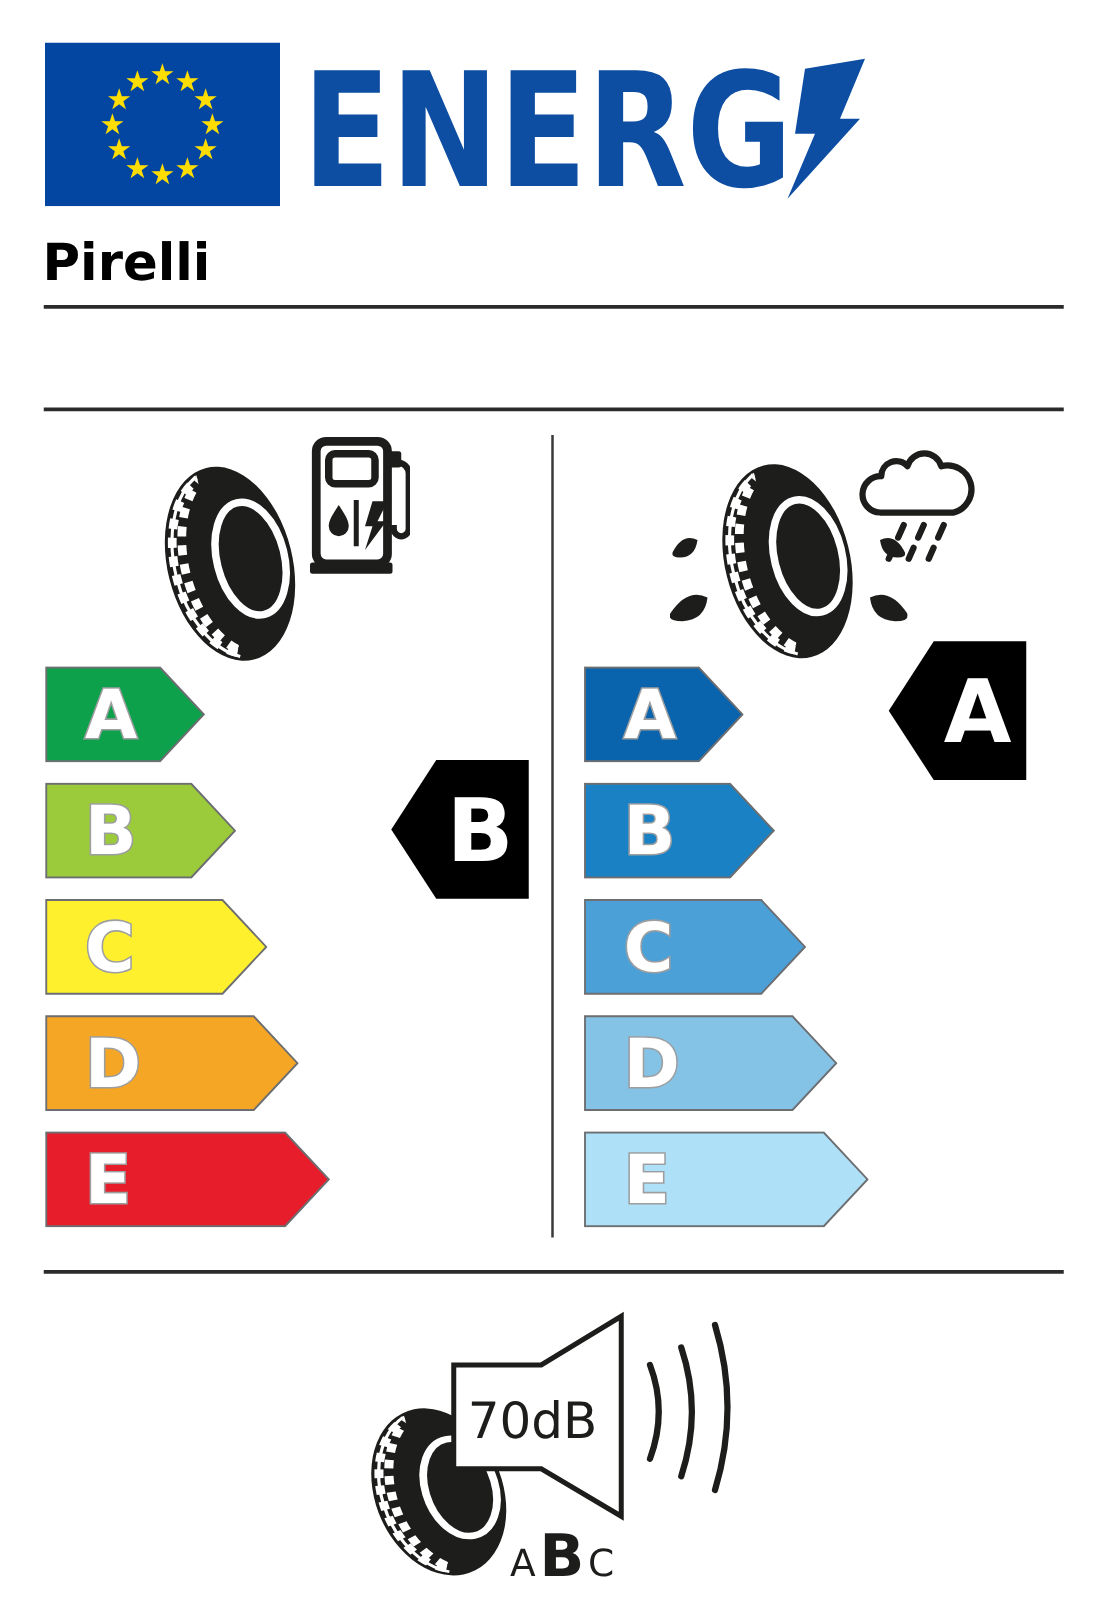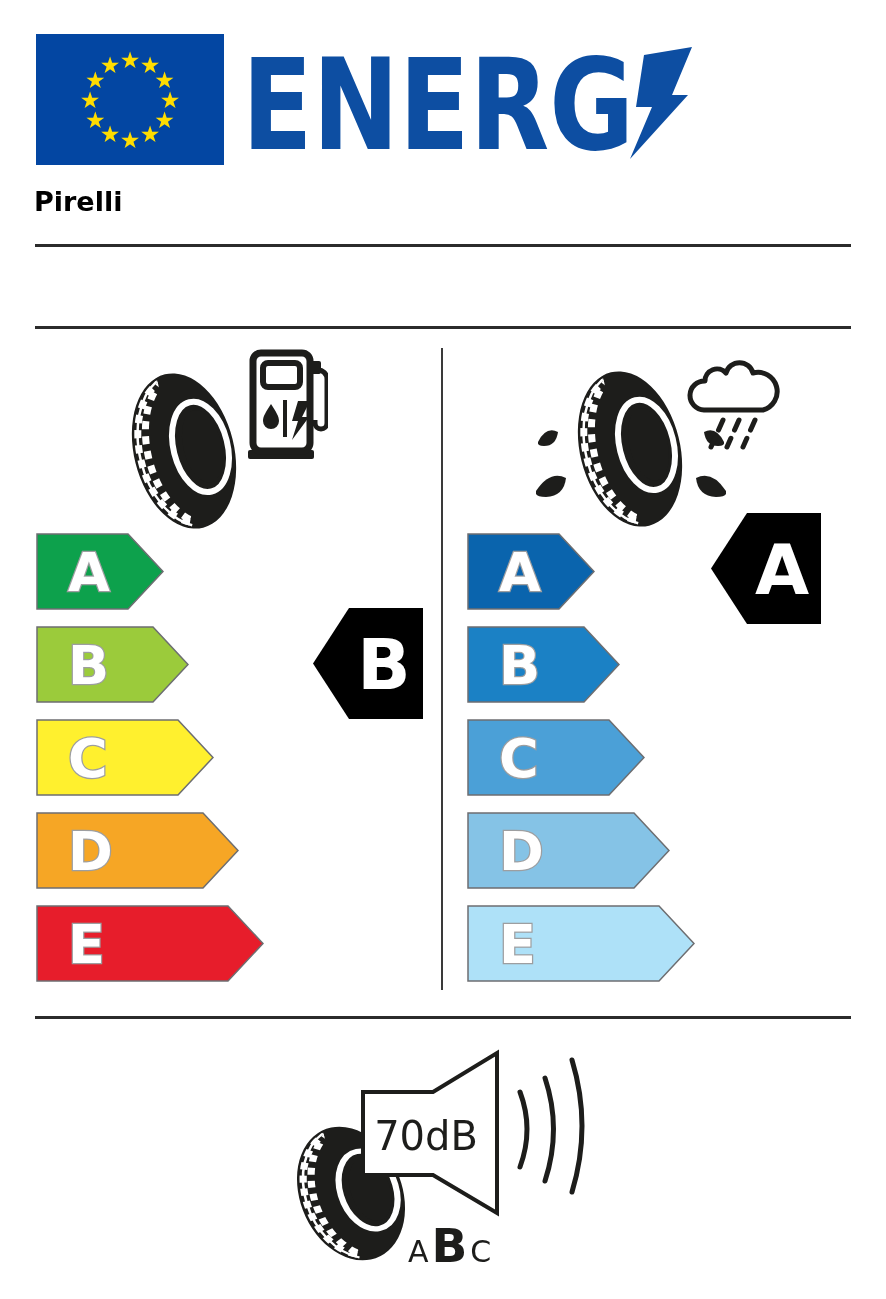--- a/index.html
+++ b/index.html
@@ -2,21 +2,21 @@
 <html><head>
 <meta charset="utf-8">
 <style>
   html,body{margin:0;padding:0;background:#fff;}
   .label{position:relative;width:886px;height:1299px;background:#fff;overflow:hidden;
          font-family:"DejaVu Sans","Liberation Sans",sans-serif;}
   .abs{position:absolute;}
   .rule{position:absolute;left:35px;width:816px;height:3px;background:#2b2b2b;}
   .rule1{top:244px;} .rule2{top:326px;} .rule3{top:1016px;}
   .vdiv{position:absolute;left:441px;top:348px;width:2px;height:642px;background:#3a3a3a;}
-  .brand{position:absolute;left:34px;top:186px;font-size:27px;font-weight:bold;color:#000;letter-spacing:0px;}
+  .brand{position:absolute;left:34px;top:186px;font-size:41px;font-weight:bold;color:#000;letter-spacing:0px;}
   .flag{left:36px;top:34px;}
   .energ{left:240px;top:45px;}
   .tire-fuel{left:128px;top:368px;}
   .pump{left:246px;top:348px;}
   .tire-wet{left:536px;top:366px;}
   .cloud{left:683px;top:346px;}
   .scale{position:absolute;top:533px;width:280px;height:460px;}
   .scale-fuel{left:36px;} .scale-wet{left:467px;}
   .scale .bar{position:absolute;left:0;}
   .arrow{position:absolute;}

